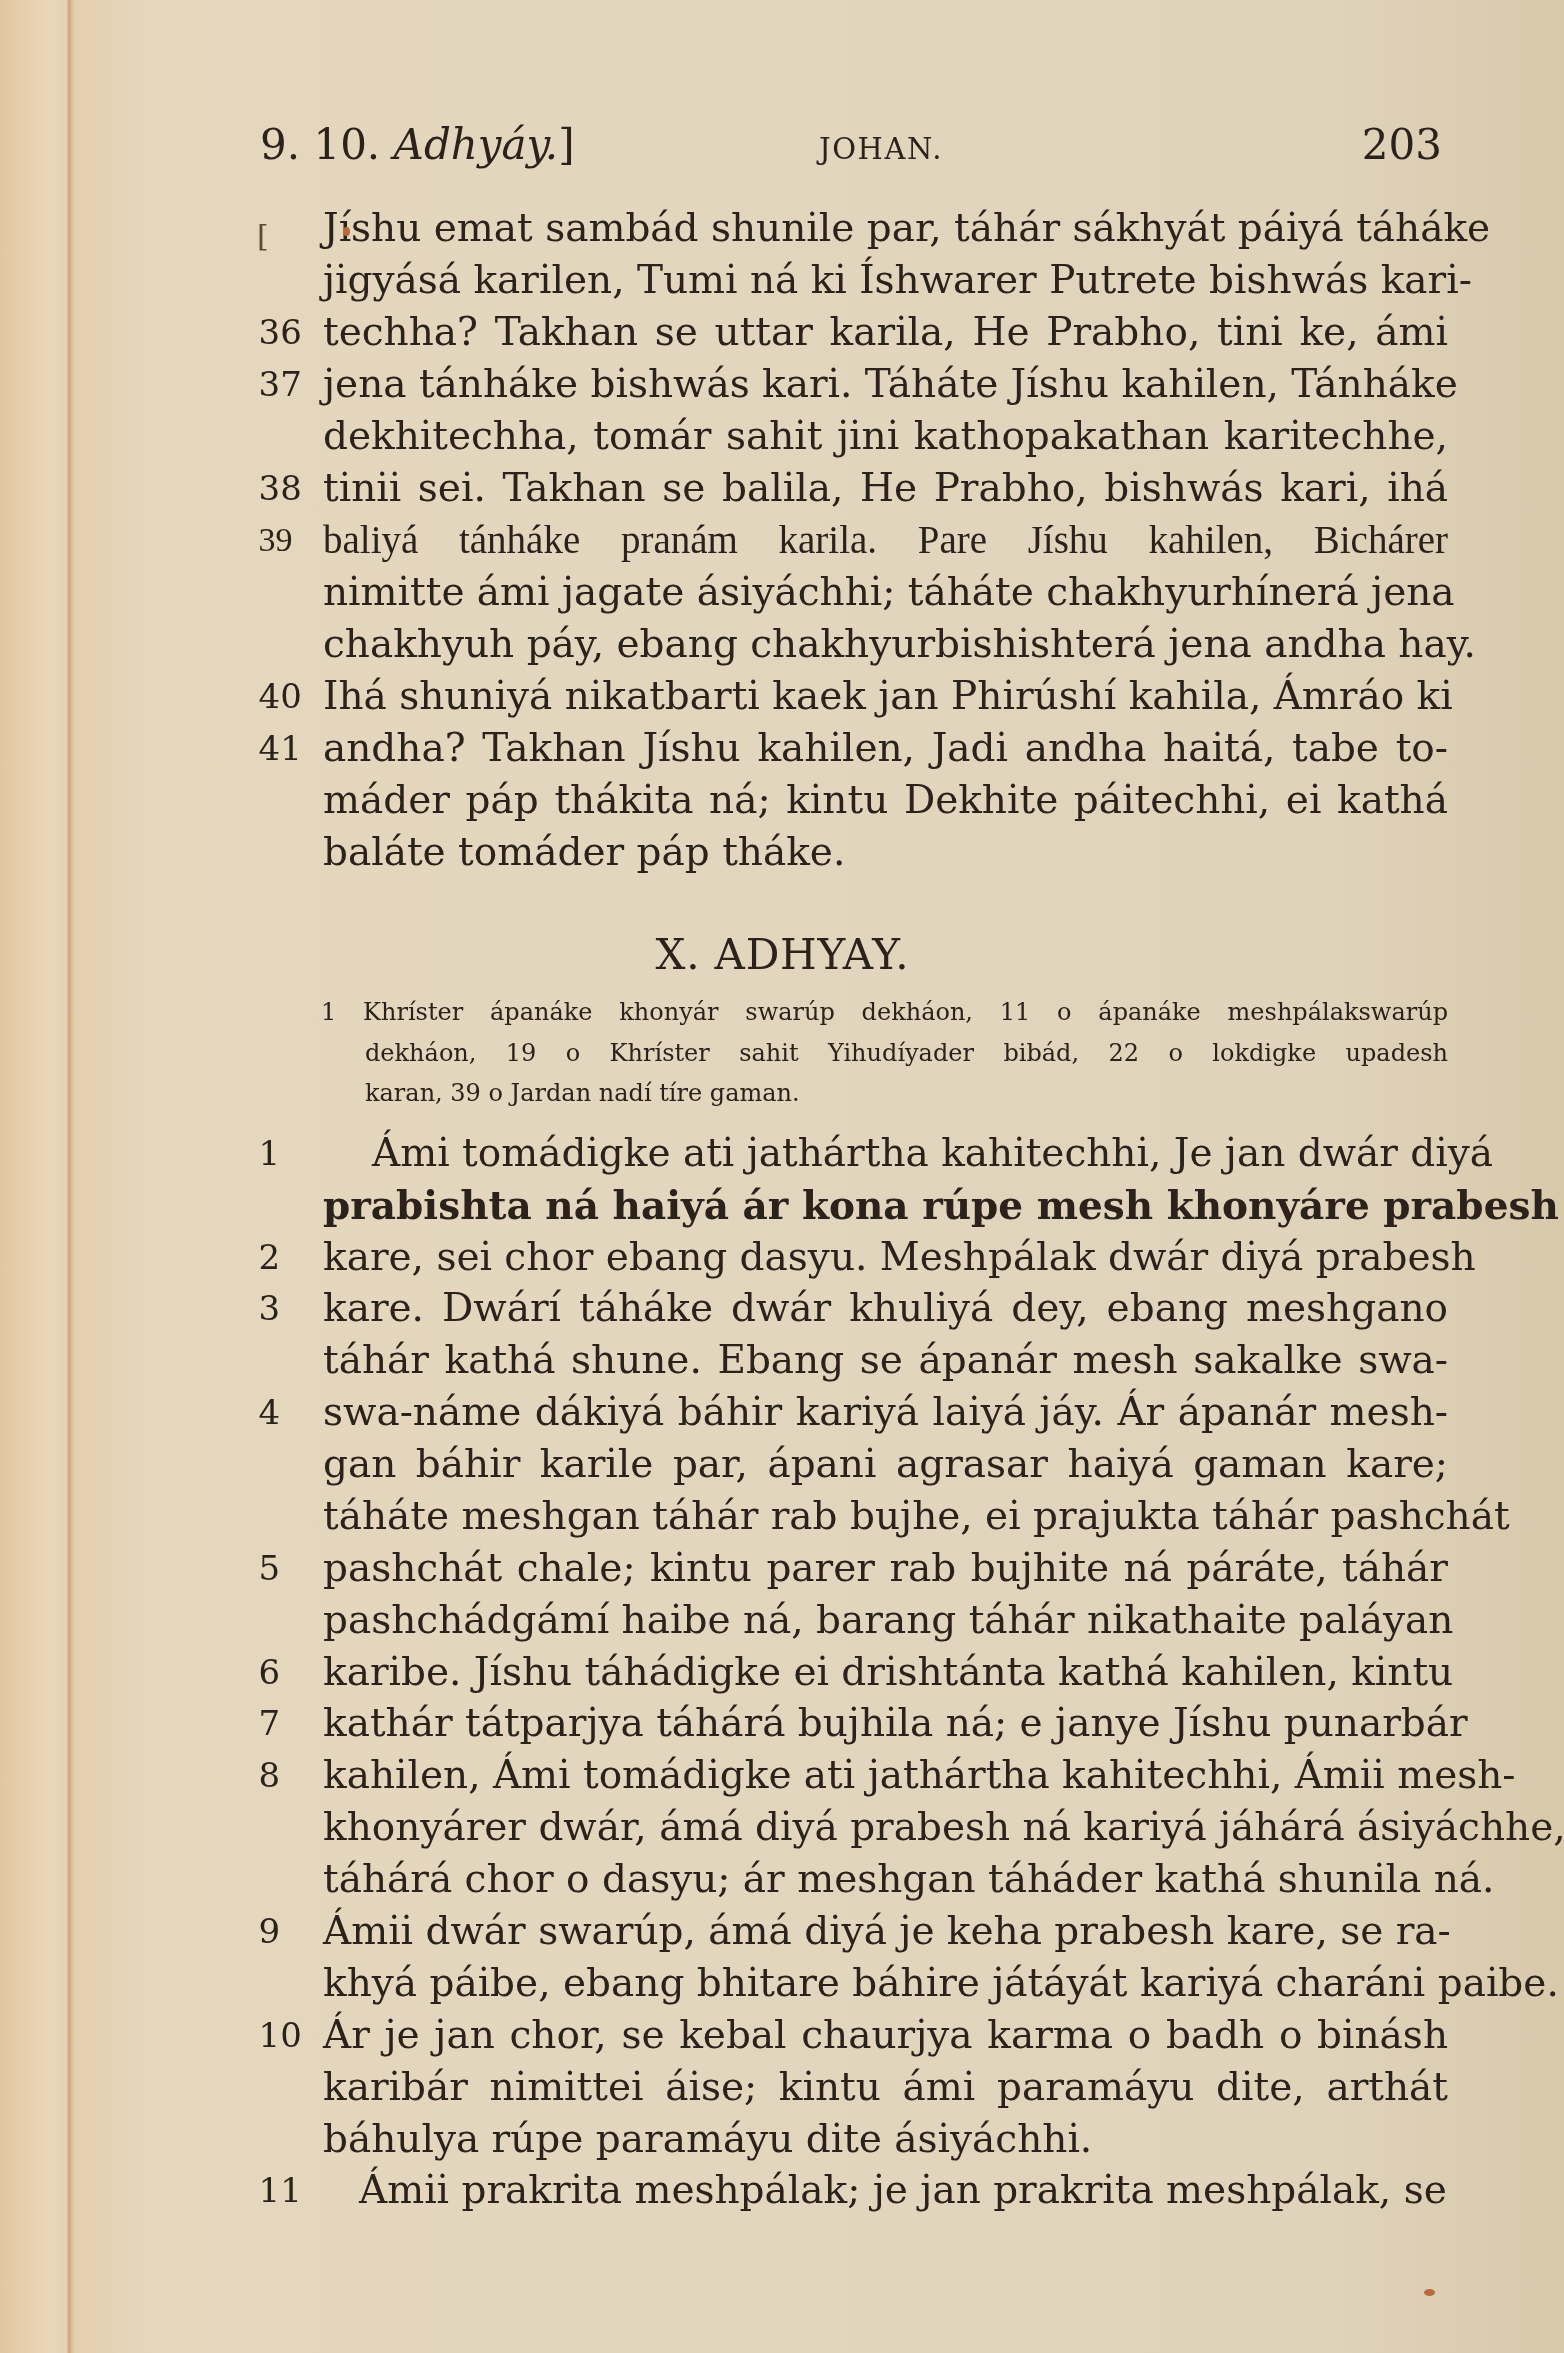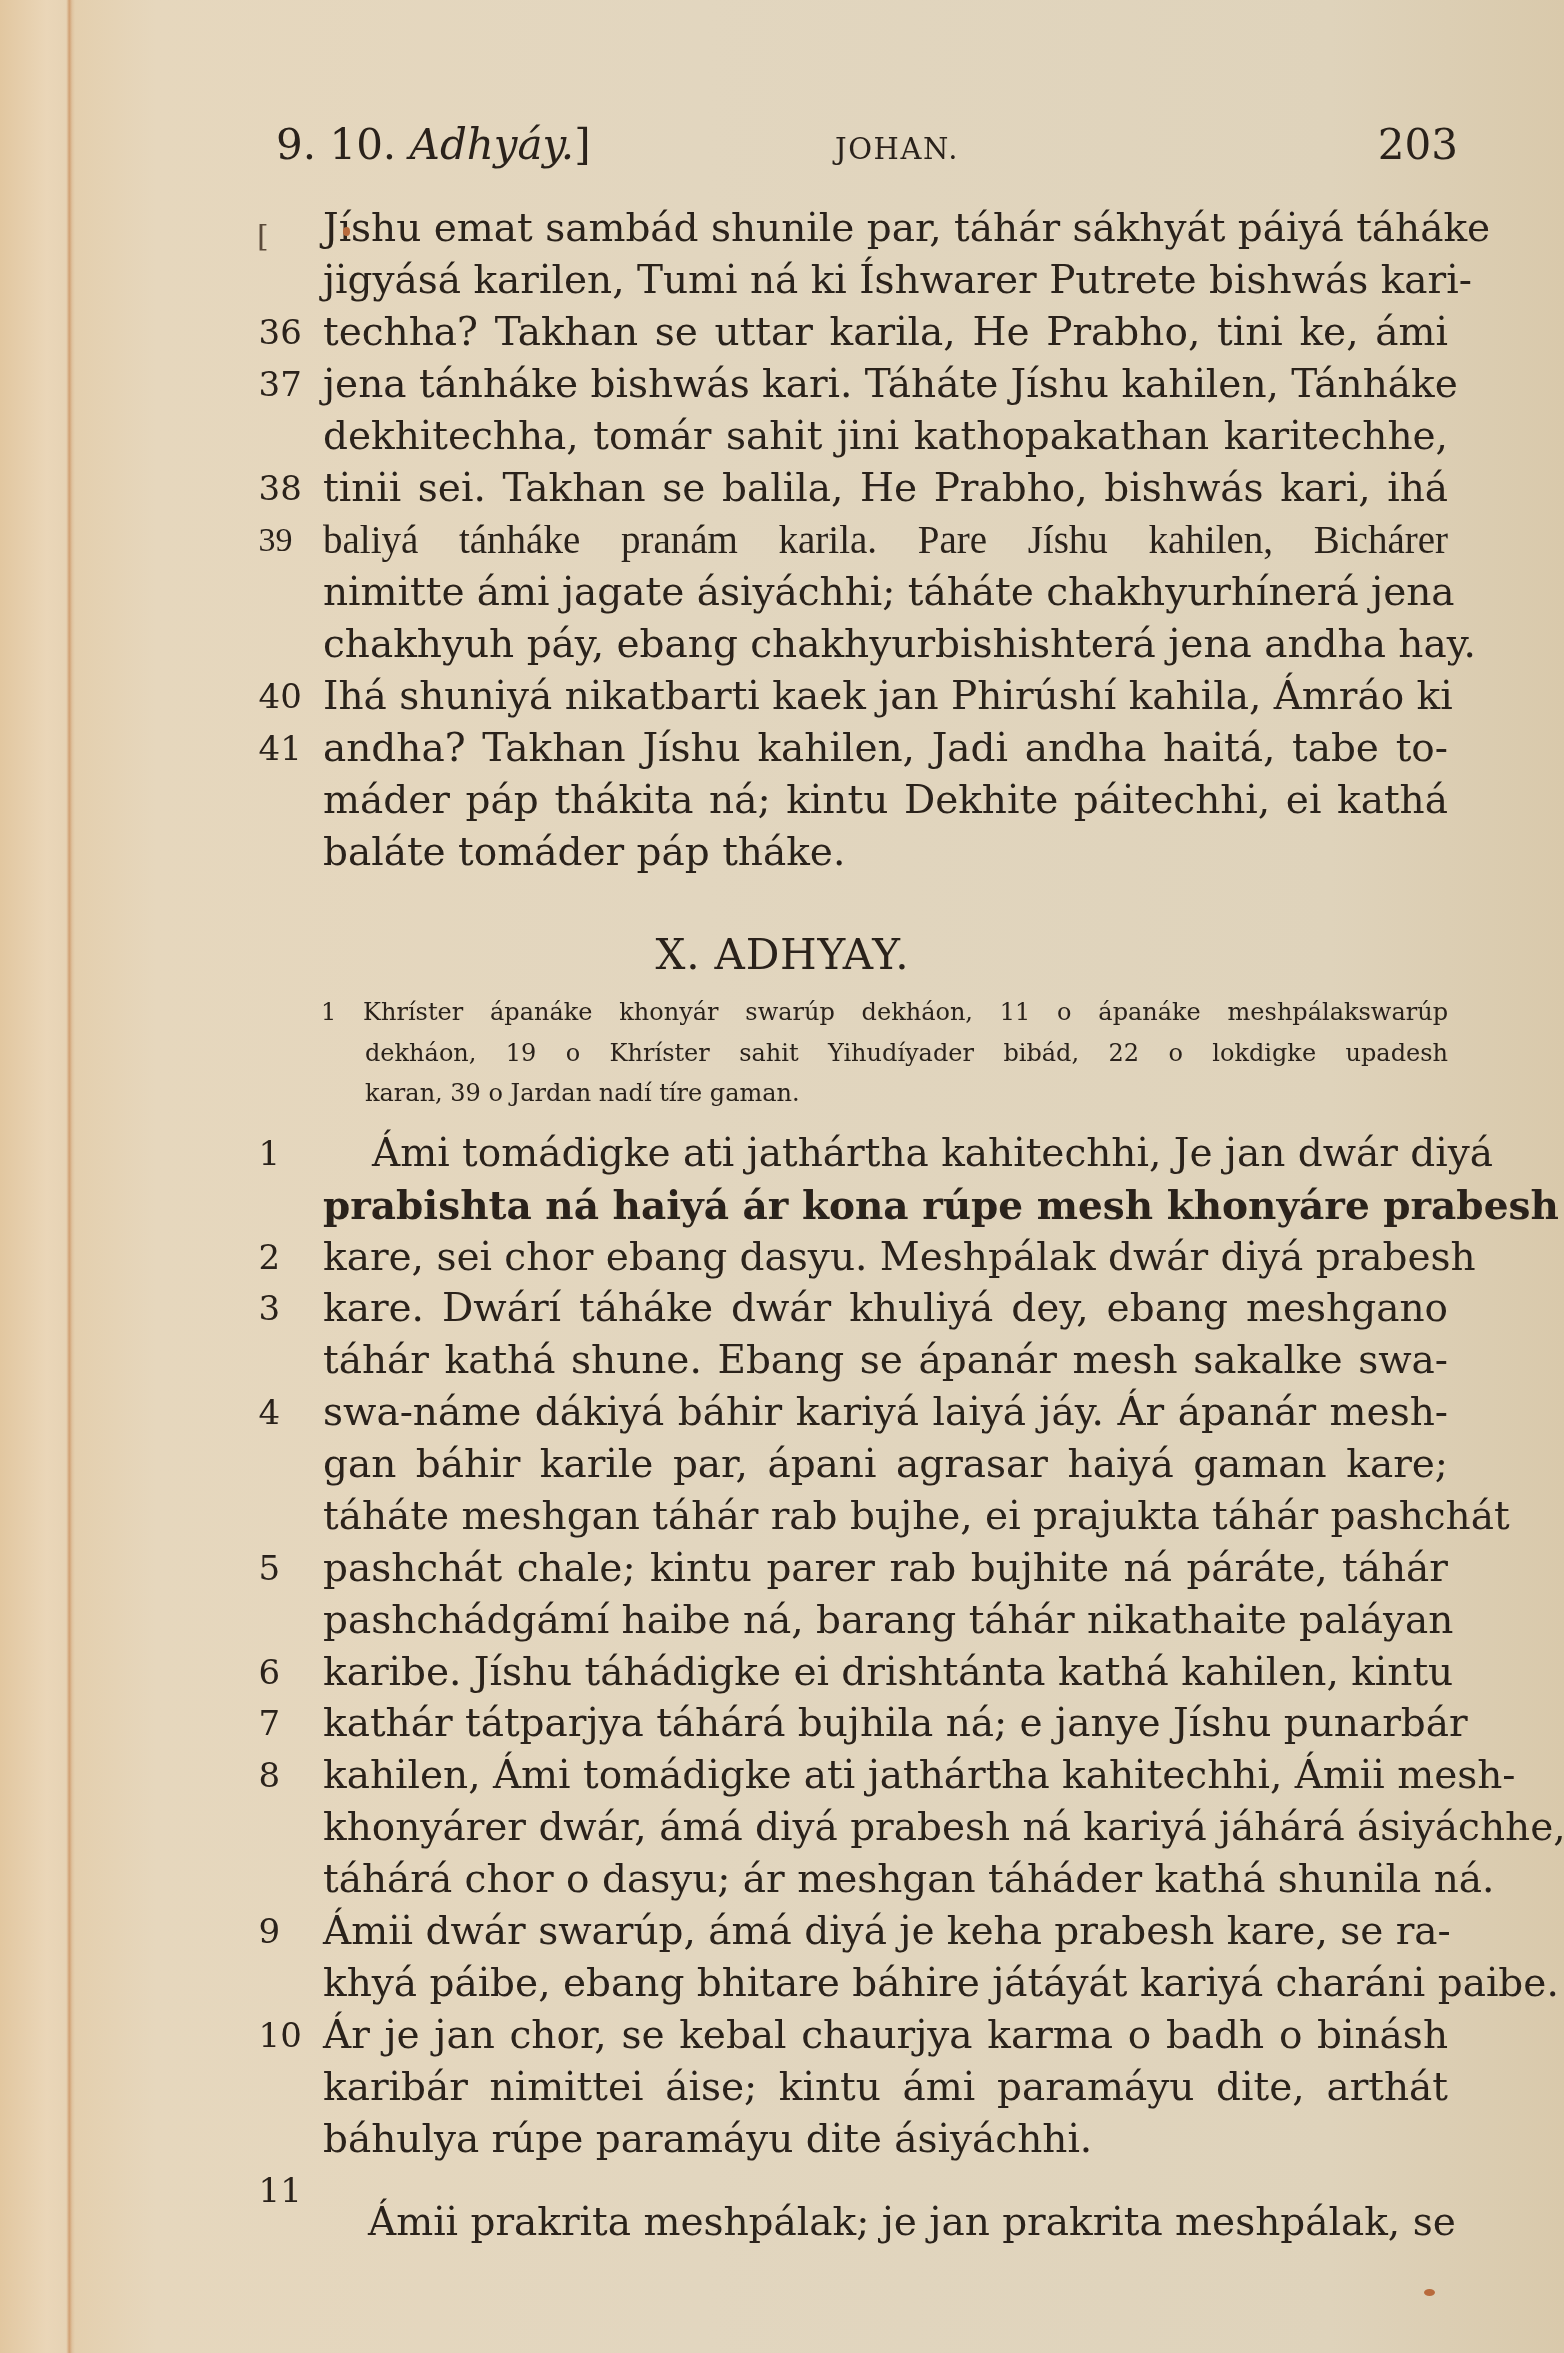--- a/index.html
+++ b/index.html
@@ -13,21 +13,21 @@
   .page {
     position: absolute; left: 0; top: 0; width: 1565px; height: 2354px;
     background:
       linear-gradient(90deg, #e2c7a0 0px, #ead6b8 47px, #e6d3b5 66px, #d9b68f 69px, #e4cfae 75px, #e6d7bd 156px, #e2d6bf 704px, #dfd3bb 1330px, #d9c9ab 1565px);
   }
   .gutter-line {
     position: absolute; left: 67px; top: 0; width: 4.7px; height: 2354px;
     background: linear-gradient(90deg, rgba(200,150,100,0) 0, rgba(200,140,90,0.45) 50%, rgba(200,150,100,0) 100%);
   }
   .header {
-    position: absolute; top: 117px; left: 276px; width: 1182px; height: 55px;
+    position: absolute; top: 117px; left: 260px; width: 1182px; height: 55px;
     font-size: 42px; line-height: 55px;
   }
   .header .left { position: absolute; left: 0; top: 0; }
   .header .left i { font-style: italic; }
   .header .center { position: absolute; left: 559px; top: 4.7px; font-size: 29px; letter-spacing: 1.6px; }
   .header .right { position: absolute; right: 0; top: 0; }
 
   .line {
     position: absolute; left: 235px; width: 1213px; height: 52px;
     font-size: 39px; line-height: 52px; white-space: nowrap;
@@ -208,20 +208,20 @@
       <div class="line" style="top: 2061px;">
         <span class="vnum"></span>
         <span class="txt">karibár nimittei áise; kintu ámi paramáyu dite, arthát</span>
       </div>
       <div class="line" style="top: 2113px;">
         <span class="vnum"></span>
         <span class="txt last">báhulya rúpe paramáyu dite ásiyáchhi.</span>
       </div>
       <div class="line" style="top: 2164px;">
         <span class="vnum">11</span>
-        <span class="txt last" style="left: 133px; margin-top: 32px;">Ámii prakrita meshpálak; je jan prakrita meshpálak, se</span>
+        <span class="txt last" style="left: 124px;">Ámii prakrita meshpálak; je jan prakrita meshpálak, se</span>
       </div>
     </div>
 
   <div class="stain" style="left:343px;top:227px;width:7px;height:8.6px;"></div>
   <div class="stain" style="left:1424px;top:2289px;width:11px;height:7px;"></div>
 </div>
 
 
 </body></html>

